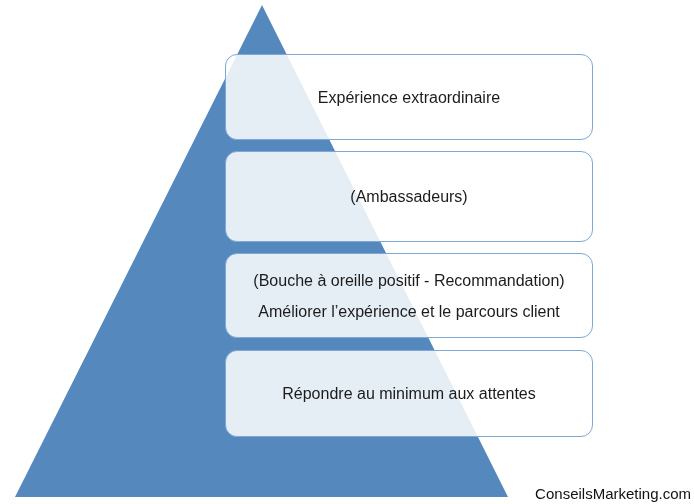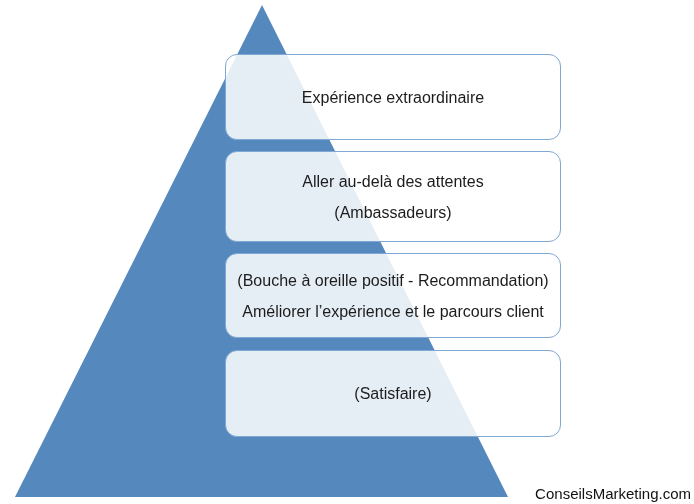--- a/index.html
+++ b/index.html
@@ -15,21 +15,21 @@
     position:relative;
     width:694px;height:504px;
     background:#ffffff;
     overflow:hidden;
     font-family:"Liberation Sans", sans-serif;
   }
   .pyramid-svg{position:absolute;left:0;top:0;width:694px;height:504px;display:block;}
   .level{
     position:absolute;
     left:225px;
-    width:336px;
+    width:368px;
     border:1px solid var(--box-border);
     border-radius:12px;
     background:var(--box-fill);
     display:flex;
     flex-direction:column;
     justify-content:center;
     align-items:center;
     text-align:center;
     color:var(--text);
     font-size:16px;
@@ -50,28 +50,27 @@
 
   <svg class="pyramid-svg" viewBox="0 0 694 504" xmlns="http://www.w3.org/2000/svg">
     <polygon points="262,5 15,497 508,497" fill="#5588BD"></polygon>
   </svg>
 
   <div class="level" style="top:54px;height:86px;">
     <div>Expérience extraordinaire</div>
   </div>
 
   <div class="level" style="top:151px;height:91px;">
-    <div>Aller au-delà des attentes</div>
     <div>(Ambassadeurs)</div>
   </div>
 
   <div class="level" style="top:253px;height:85px;">
     <div>(Bouche à oreille positif - Recommandation)</div>
     <div>Améliorer l’expérience et le parcours client</div>
   </div>
 
   <div class="level" style="top:350px;height:87px;">
-    <div>(Satisfaire)</div>
+    <div>Répondre au minimum aux attentes</div>
   </div>
 
   <div class="credit">ConseilsMarketing.com</div>
 
 </div>
 
 </body></html>

